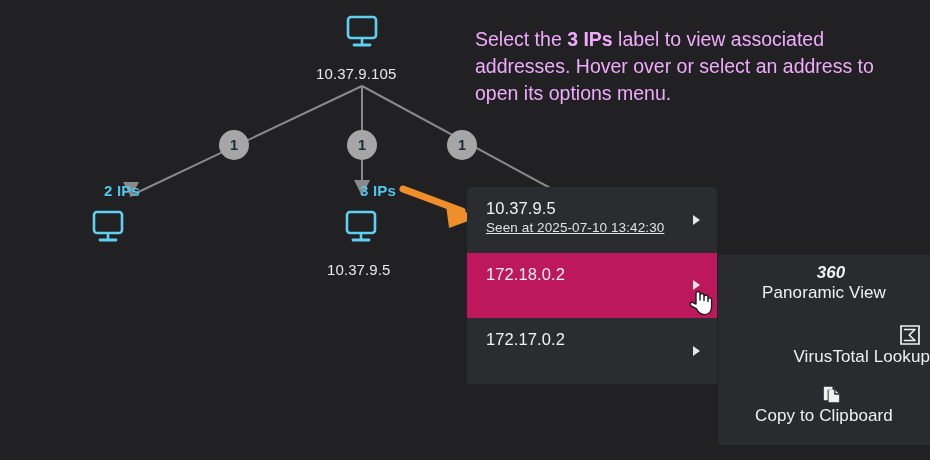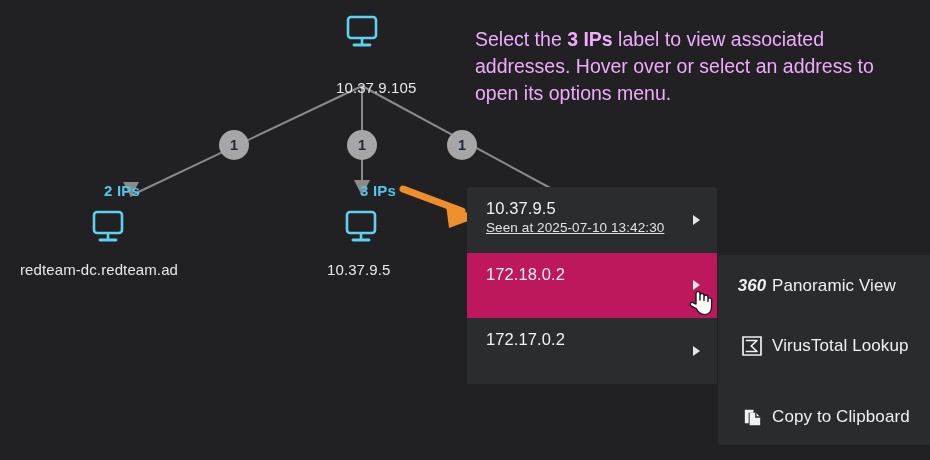--- a/index.html
+++ b/index.html
@@ -124,39 +124,40 @@
   }
   .menu-item {
     position: absolute;
     left: 0;
     width: 212px;
     height: 46px;
     display: flex;
     align-items: center;
     color: #f0f0f2;
     font-size: 17px;
+    flex-direction: column;
   }
   .menu-item .mi-icon {
     width: 40px;
     min-width: 40px;
     display: flex;
     align-items: center;
     justify-content: center;
     margin-left: 14px;
   }
   .menu-item .mi-label { white-space: nowrap; letter-spacing: .1px; }
   .badge360 {
     font-style: italic;
     font-weight: bold;
     font-size: 17px;
     color: #f0f0f2;
   }
   #menu-item-panoramic { top: 8px; }
-  #menu-item-virustotal { top: 68px; }
-  #menu-item-clipboard  { top: 139px; }
+  #menu-item-virustotal { top: 68px; align-items: flex-end; }
+  #menu-item-clipboard  { top: 128px; }
 
   
   #cursor {
     position: absolute;
     left: 688px;
     top: 286px;
     width: 26px;
     height: 30px;
     pointer-events: none;
   }
@@ -183,35 +184,34 @@
     </g>
   </svg>
 
   <div class="node-icon" style="left:339px; top:13px;">
     <svg viewBox="0 0 46 40" width="46" height="40">
       <rect x="9" y="4" width="28" height="21" rx="3" ry="3" fill="none" stroke="#5fd0f0" stroke-width="2.6"></rect>
       <line x1="23" y1="25" x2="23" y2="31" stroke="#5fd0f0" stroke-width="2.6"></line>
       <line x1="15" y1="32" x2="31" y2="32" stroke="#5fd0f0" stroke-width="2.8" stroke-linecap="round"></line>
     </svg>
   </div>
-  <div class="node-label" style="left:316px; top:79px;margin-left:20px;">10.37.9.105</div>
+  <div class="node-label" style="left:316px; top:65px;">10.37.9.105</div>
 
   <div class="edge-badge" style="left:219px; top:130px;">1</div>
   <div class="edge-badge" style="left:347px; top:130px;">1</div>
   <div class="edge-badge" style="left:447px; top:130px;">1</div>
 
   <div class="ip-count-label" style="left:104px; top:182px;">2 IPs</div>
   <div class="node-icon" style="left:85px; top:208px;">
     <svg viewBox="0 0 46 40" width="46" height="40">
       <rect x="9" y="4" width="28" height="21" rx="3" ry="3" fill="none" stroke="#5fd0f0" stroke-width="2.6"></rect>
       <line x1="23" y1="25" x2="23" y2="31" stroke="#5fd0f0" stroke-width="2.6"></line>
       <line x1="15" y1="32" x2="31" y2="32" stroke="#5fd0f0" stroke-width="2.8" stroke-linecap="round"></line>
     </svg>
   </div>
-  <div class="node-label" style="left:20px; top:261px;">redteam-dc.redteam.ad</div>
 
   <div class="ip-count-label" style="left:360px; top:182px;">3 IPs</div>
   <div class="node-icon" style="left:338px; top:208px;">
     <svg viewBox="0 0 46 40" width="46" height="40">
       <rect x="9" y="4" width="28" height="21" rx="3" ry="3" fill="none" stroke="#5fd0f0" stroke-width="2.6"></rect>
       <line x1="23" y1="25" x2="23" y2="31" stroke="#5fd0f0" stroke-width="2.6"></line>
       <line x1="15" y1="32" x2="31" y2="32" stroke="#5fd0f0" stroke-width="2.8" stroke-linecap="round"></line>
     </svg>
   </div>
   <div class="node-label" style="left:327px; top:261px;">10.37.9.5</div>

